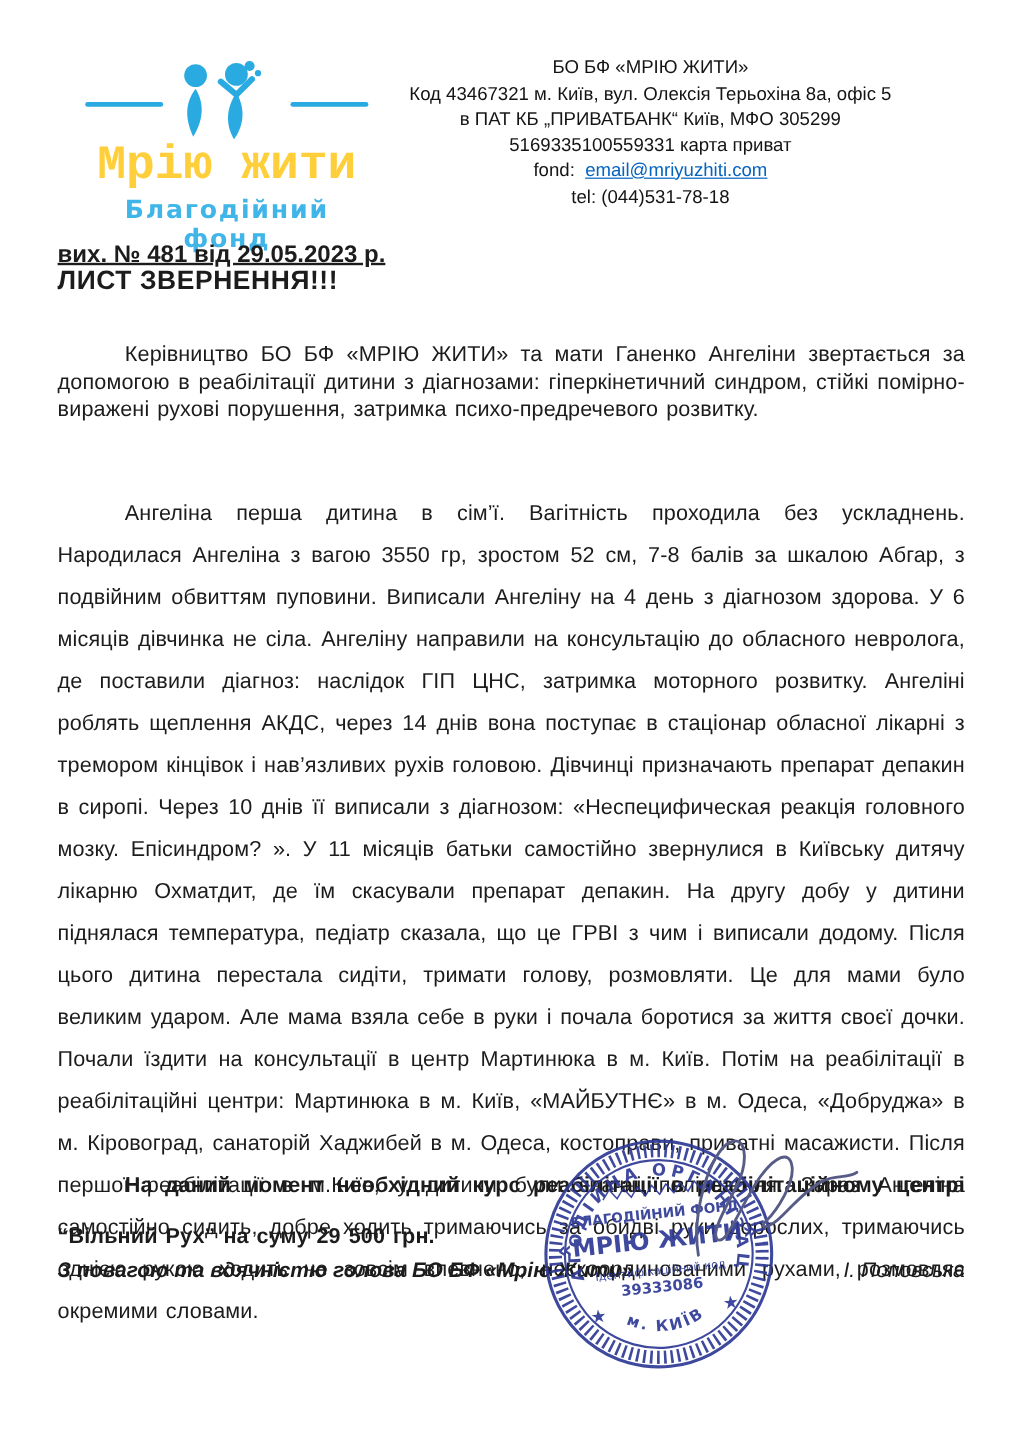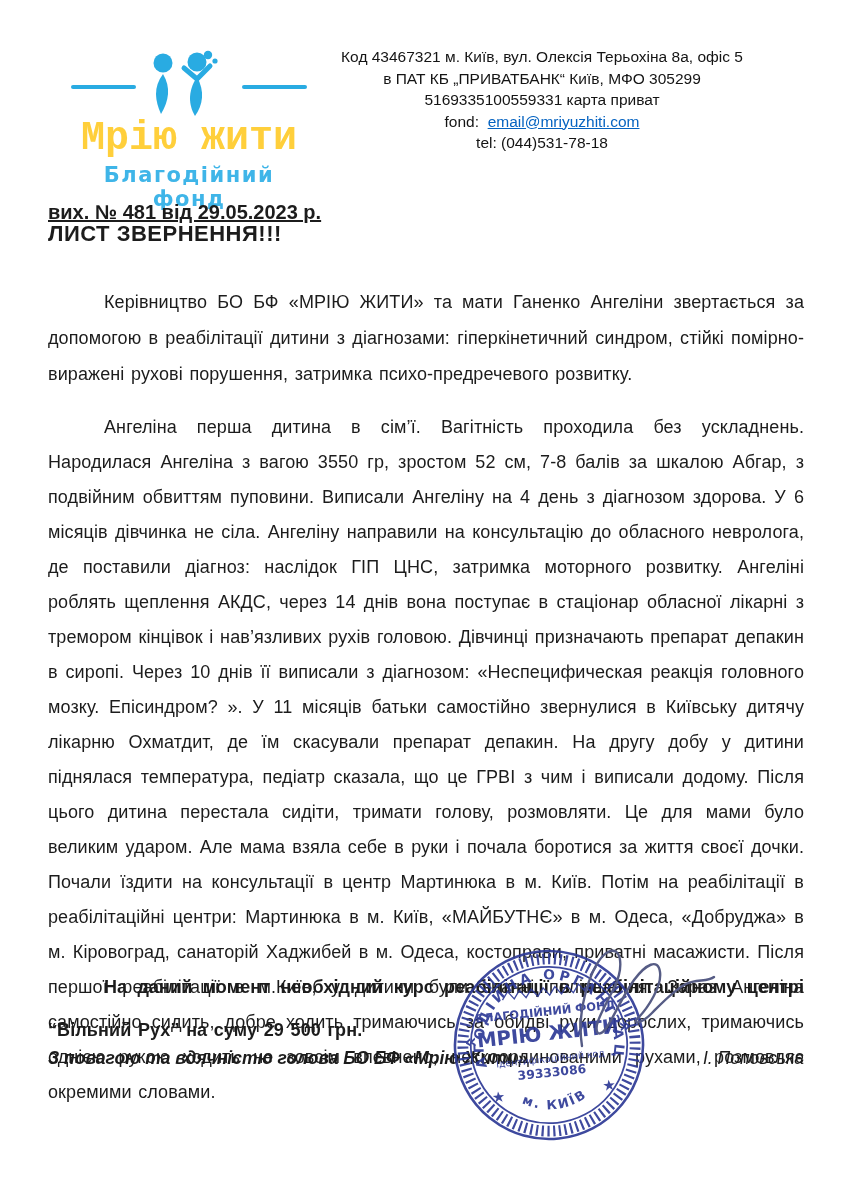--- a/index.html
+++ b/index.html
@@ -18,21 +18,21 @@
     font-size:15.5px;line-height:21.5px;color:#141414;}
   .org-info .email-link{color:var(--link_blue);text-decoration:underline;cursor:pointer;}
   
   .ref-line{position:absolute;left:48px;top:201px;font-size:20px;font-weight:600;
     text-decoration:underline;}
   .doc-title{position:absolute;left:48px;top:221px;width:755px;
     font-size:22px;font-weight:700;letter-spacing:.5px;margin:0;}
   
   .para{position:absolute;left:48px;width:756px;text-align:justify;
     font-size:18px;letter-spacing:.1px;word-spacing:1.5px;text-indent:56px;z-index:1;}
-  .para-1{top:266px;line-height:36px;}
+  .para-1{top:266px;line-height:23px;}
   .para-2{top:392px;line-height:35px;}
   .para-3{top:948px;line-height:43px;font-weight:600;}
   
   .sign-row{position:absolute;left:48px;top:1048px;width:756px;display:flex;
     justify-content:space-between;align-items:flex-start;font-size:17.5px;
     font-style:italic;z-index:1;}
   .sign-left{font-weight:700;}
   
   .stamp{position:absolute;left:450px;top:946px;width:198px;height:198px;
     opacity:.92;z-index:3;transform:rotate(-6deg);}
@@ -58,20 +58,21 @@
         <circle cx="138" cy="5" r="4.2"></circle>
         <circle cx="145" cy="11" r="2.6"></circle>
         <path d="M127 27 C117 42 119 56 125 66 C133 55 135 41 127 27 Z"></path>
       </g>
     </svg>
     <div class="logo-title">Мрію жити</div>
     <div class="logo-subtitle">Благодійний фонд</div>
   </div>
 
   <div class="org-info">
+    <div>БО БФ «МРІЮ ЖИТИ»</div>
     <div>Код 43467321 м. Київ, вул. Олексія Терьохіна 8а, офіс 5</div>
     <div>в ПАТ КБ „ПРИВАТБАНК“ Київ, МФО 305299</div>
     <div>5169335100559331 карта приват</div>
     <div>
       <span>fond:</span>&nbsp;
       <a class="email-link">email@mriyuzhiti.com</a>
     </div>
     <div>tel: (044)531-78-18</div>
   </div>
 

